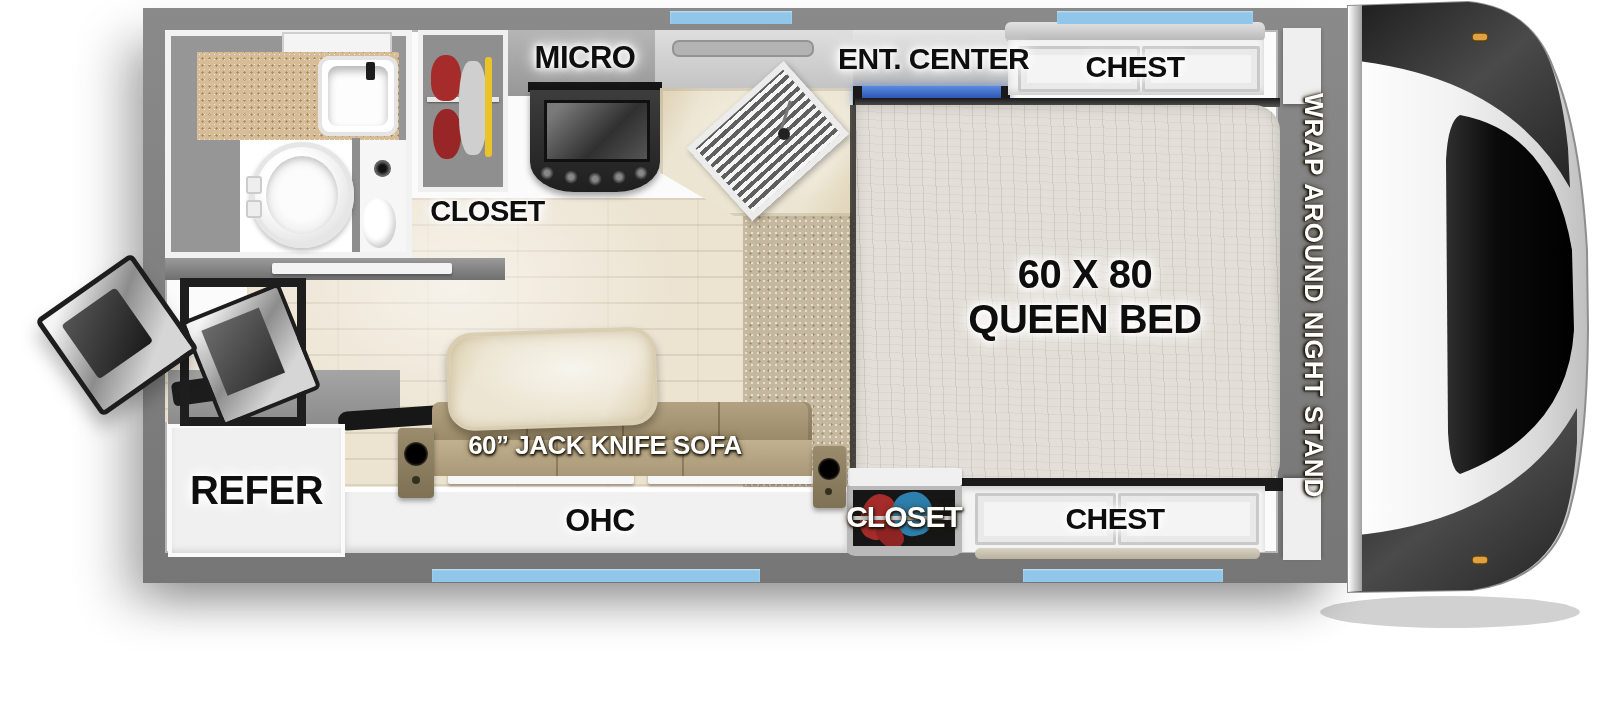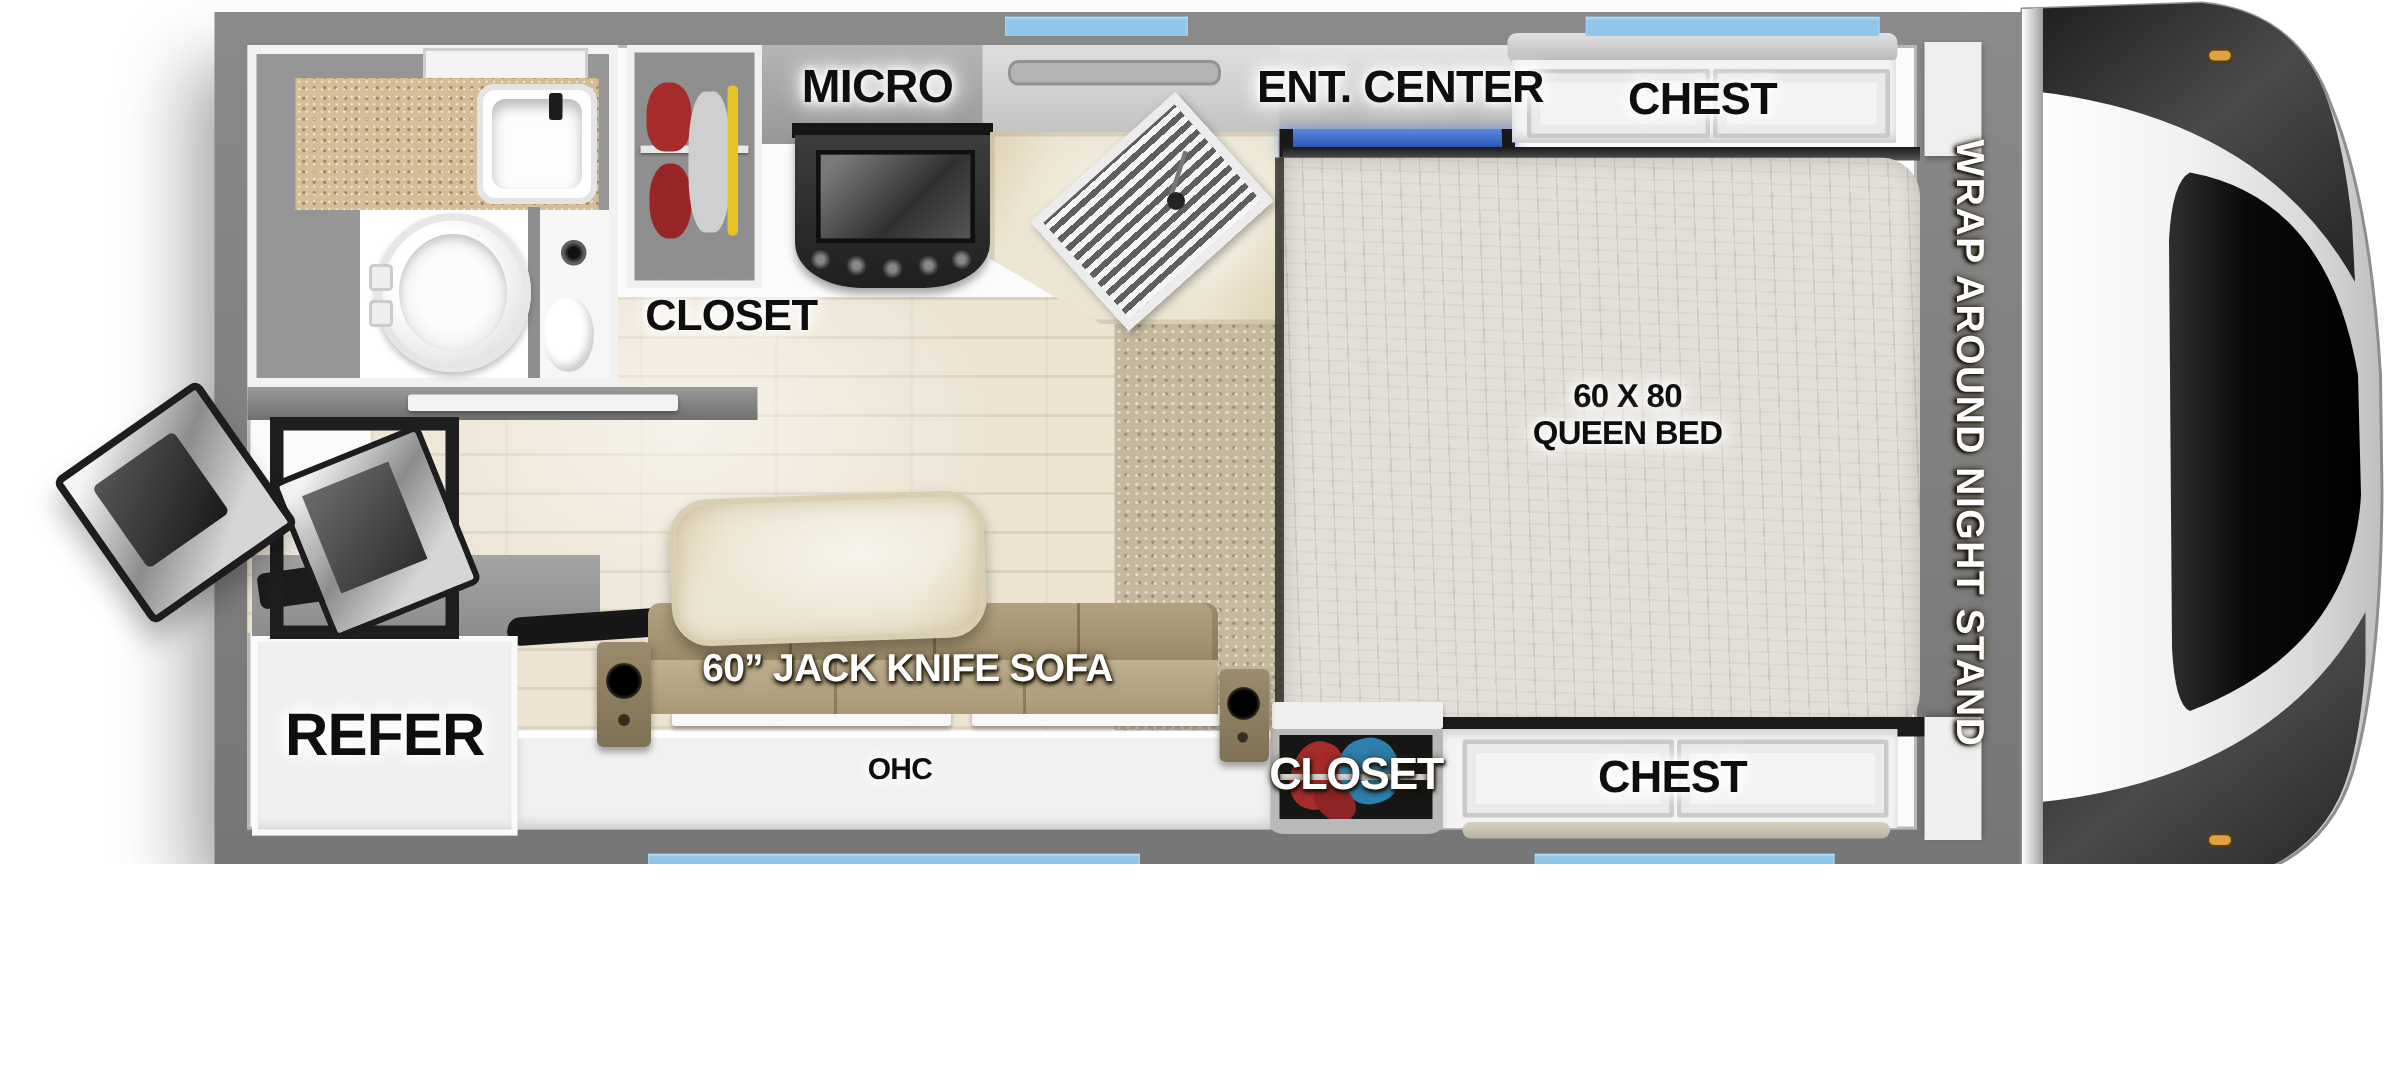--- a/index.html
+++ b/index.html
@@ -1,16 +1,16 @@
 <!DOCTYPE html>
 <html><head>
 <meta charset="utf-8">
 <style>
   html,body{margin:0;padding:0;background:#fff;}
-  #stage{position:relative;width:1600px;height:576px;background:#fff;overflow:hidden;
+  #stage{position:relative;width:1600px;height:721px;background:#fff;overflow:hidden;
          font-family:"Liberation Sans",sans-serif;}
   .abs{position:absolute;}
   
   .shell{left:143px;top:8px;width:1205px;height:575px;
          background:linear-gradient(180deg,#8a8a8a,#767676);
          box-shadow:-28px 26px 46px -8px rgba(0,0,0,.30), 0 30px 40px -18px rgba(0,0,0,.22);}
   .interior{left:165px;top:30px;width:1113px;height:523px;background:#fbfbfb;
             box-shadow:inset 0 0 0 2px rgba(60,60,60,.35);}
   .win{height:13px;background:#8fc6ea;box-shadow:inset 0 1px 2px rgba(255,255,255,.5);z-index:3;}
   
@@ -218,26 +218,26 @@
     <rect x="172" y="33" width="16" height="8" rx="4" fill="#e0a143" stroke="#5a4010" stroke-width="1.5"></rect>
     <rect x="172" y="556" width="16" height="8" rx="4" fill="#e0a143" stroke="#5a4010" stroke-width="1.5"></rect>
   </svg>
 
   <div class="abs lbl lbl-dark" style="left:505px;top:40px;width:160px;font-size:31px;">MICRO</div>
   <div class="abs lbl lbl-dark" style="left:838px;top:42px;width:185px;font-size:30px;">ENT. CENTER</div>
   <div class="abs lbl lbl-dark" style="left:1040px;top:50px;width:190px;font-size:30px;">CHEST</div>
   <div class="abs lbl lbl-dark" style="left:405px;top:196px;width:165px;font-size:29px;line-height:1.1;">
     <div>CLOSET</div>
   </div>
-  <div class="abs lbl lbl-dark" style="left:935px;top:252px;width:300px;font-size:22px;line-height:1.12;">
+  <div class="abs lbl lbl-dark" style="left:935px;top:252px;width:300px;font-size:40px;line-height:1.12;">
     <div>60 X 80</div>
     <div>QUEEN BED</div>
   </div>
   <div class="abs lbl lbl-light" style="left:1278px;top:8px;width:70px;height:575px;display:flex;align-items:center;justify-content:center;z-index:7;">
     <span style="writing-mode:vertical-rl;font-size:26px;letter-spacing:1px;">WRAP AROUND NIGHT STAND</span>
   </div>
   <div class="abs lbl lbl-dark" style="left:168px;top:468px;width:177px;font-size:40px;">REFER</div>
   <div class="abs lbl lbl-light" style="left:420px;top:430px;width:370px;font-size:26px;">60” JACK KNIFE SOFA</div>
-  <div class="abs lbl lbl-dark" style="left:450px;top:502px;width:300px;font-size:20px;">OHC</div>
+  <div class="abs lbl lbl-dark" style="left:450px;top:502px;width:300px;font-size:32px;">OHC</div>
   <div class="abs lbl lbl-light" style="left:838px;top:500px;width:132px;font-size:30px;letter-spacing:-1px;">CLOSET</div>
   <div class="abs lbl lbl-dark" style="left:1020px;top:502px;width:190px;font-size:30px;">CHEST</div>
 
 </div>
 
 </body></html>

